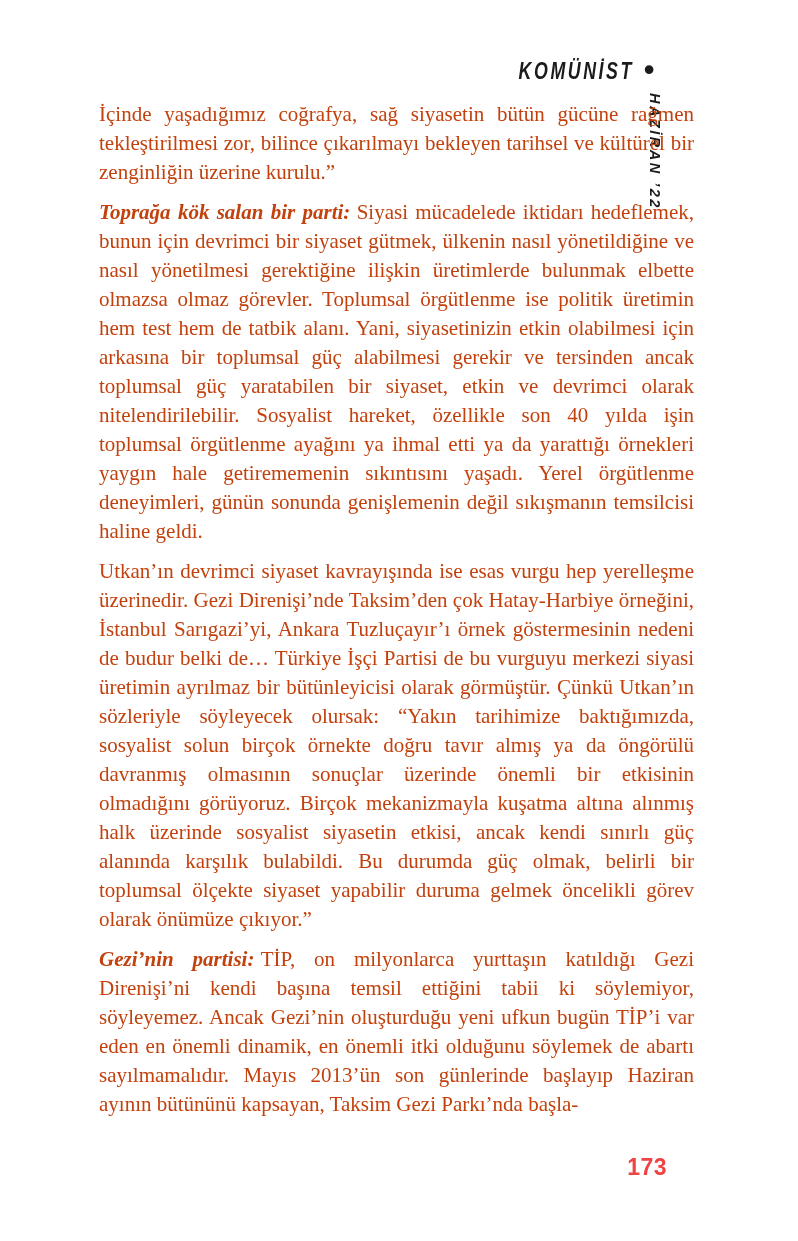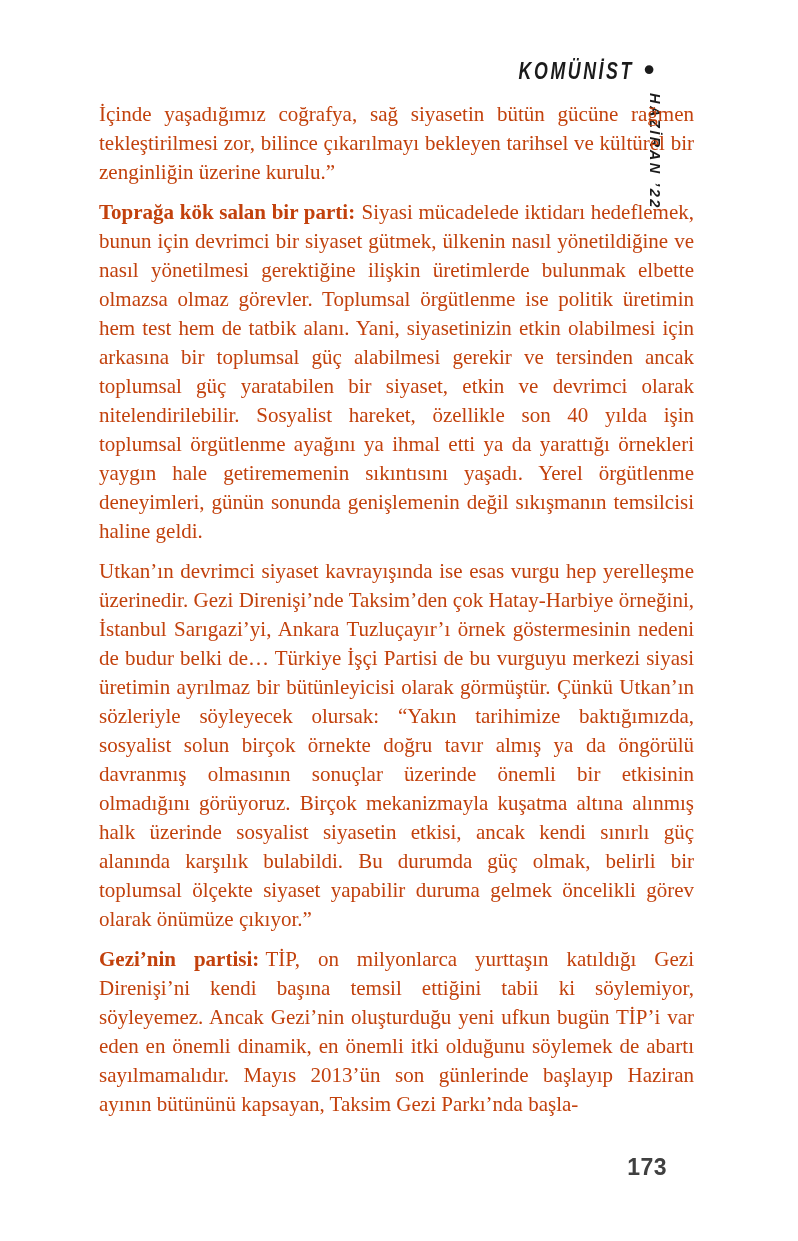--- a/index.html
+++ b/index.html
@@ -65,32 +65,33 @@
     font-size: 21px;
     line-height: 29px;
     text-align: justify;
     color: #c2410c;
   }
   .para {
     margin: 0 0 11px 0;
   }
   .lead {
     font-weight: 700;
+    font-style: italic;
     margin-right: 0.30em;
   }
   .lead:empty { display: none; margin: 0; }
   
   .page-number {
     position: absolute;
     top: 1154px;
     right: 41px;
     font-family: "Liberation Sans", sans-serif;
     font-weight: 700;
     font-size: 23px;
-    color: #404040;
+    color: #ef4444;
     letter-spacing: 0.5px;
   }
 </style>
 </head>
 <body>
 
 <div class="page">
 
   <header class="masthead">
     <span class="journal-title">KOMÜNİST</span>

